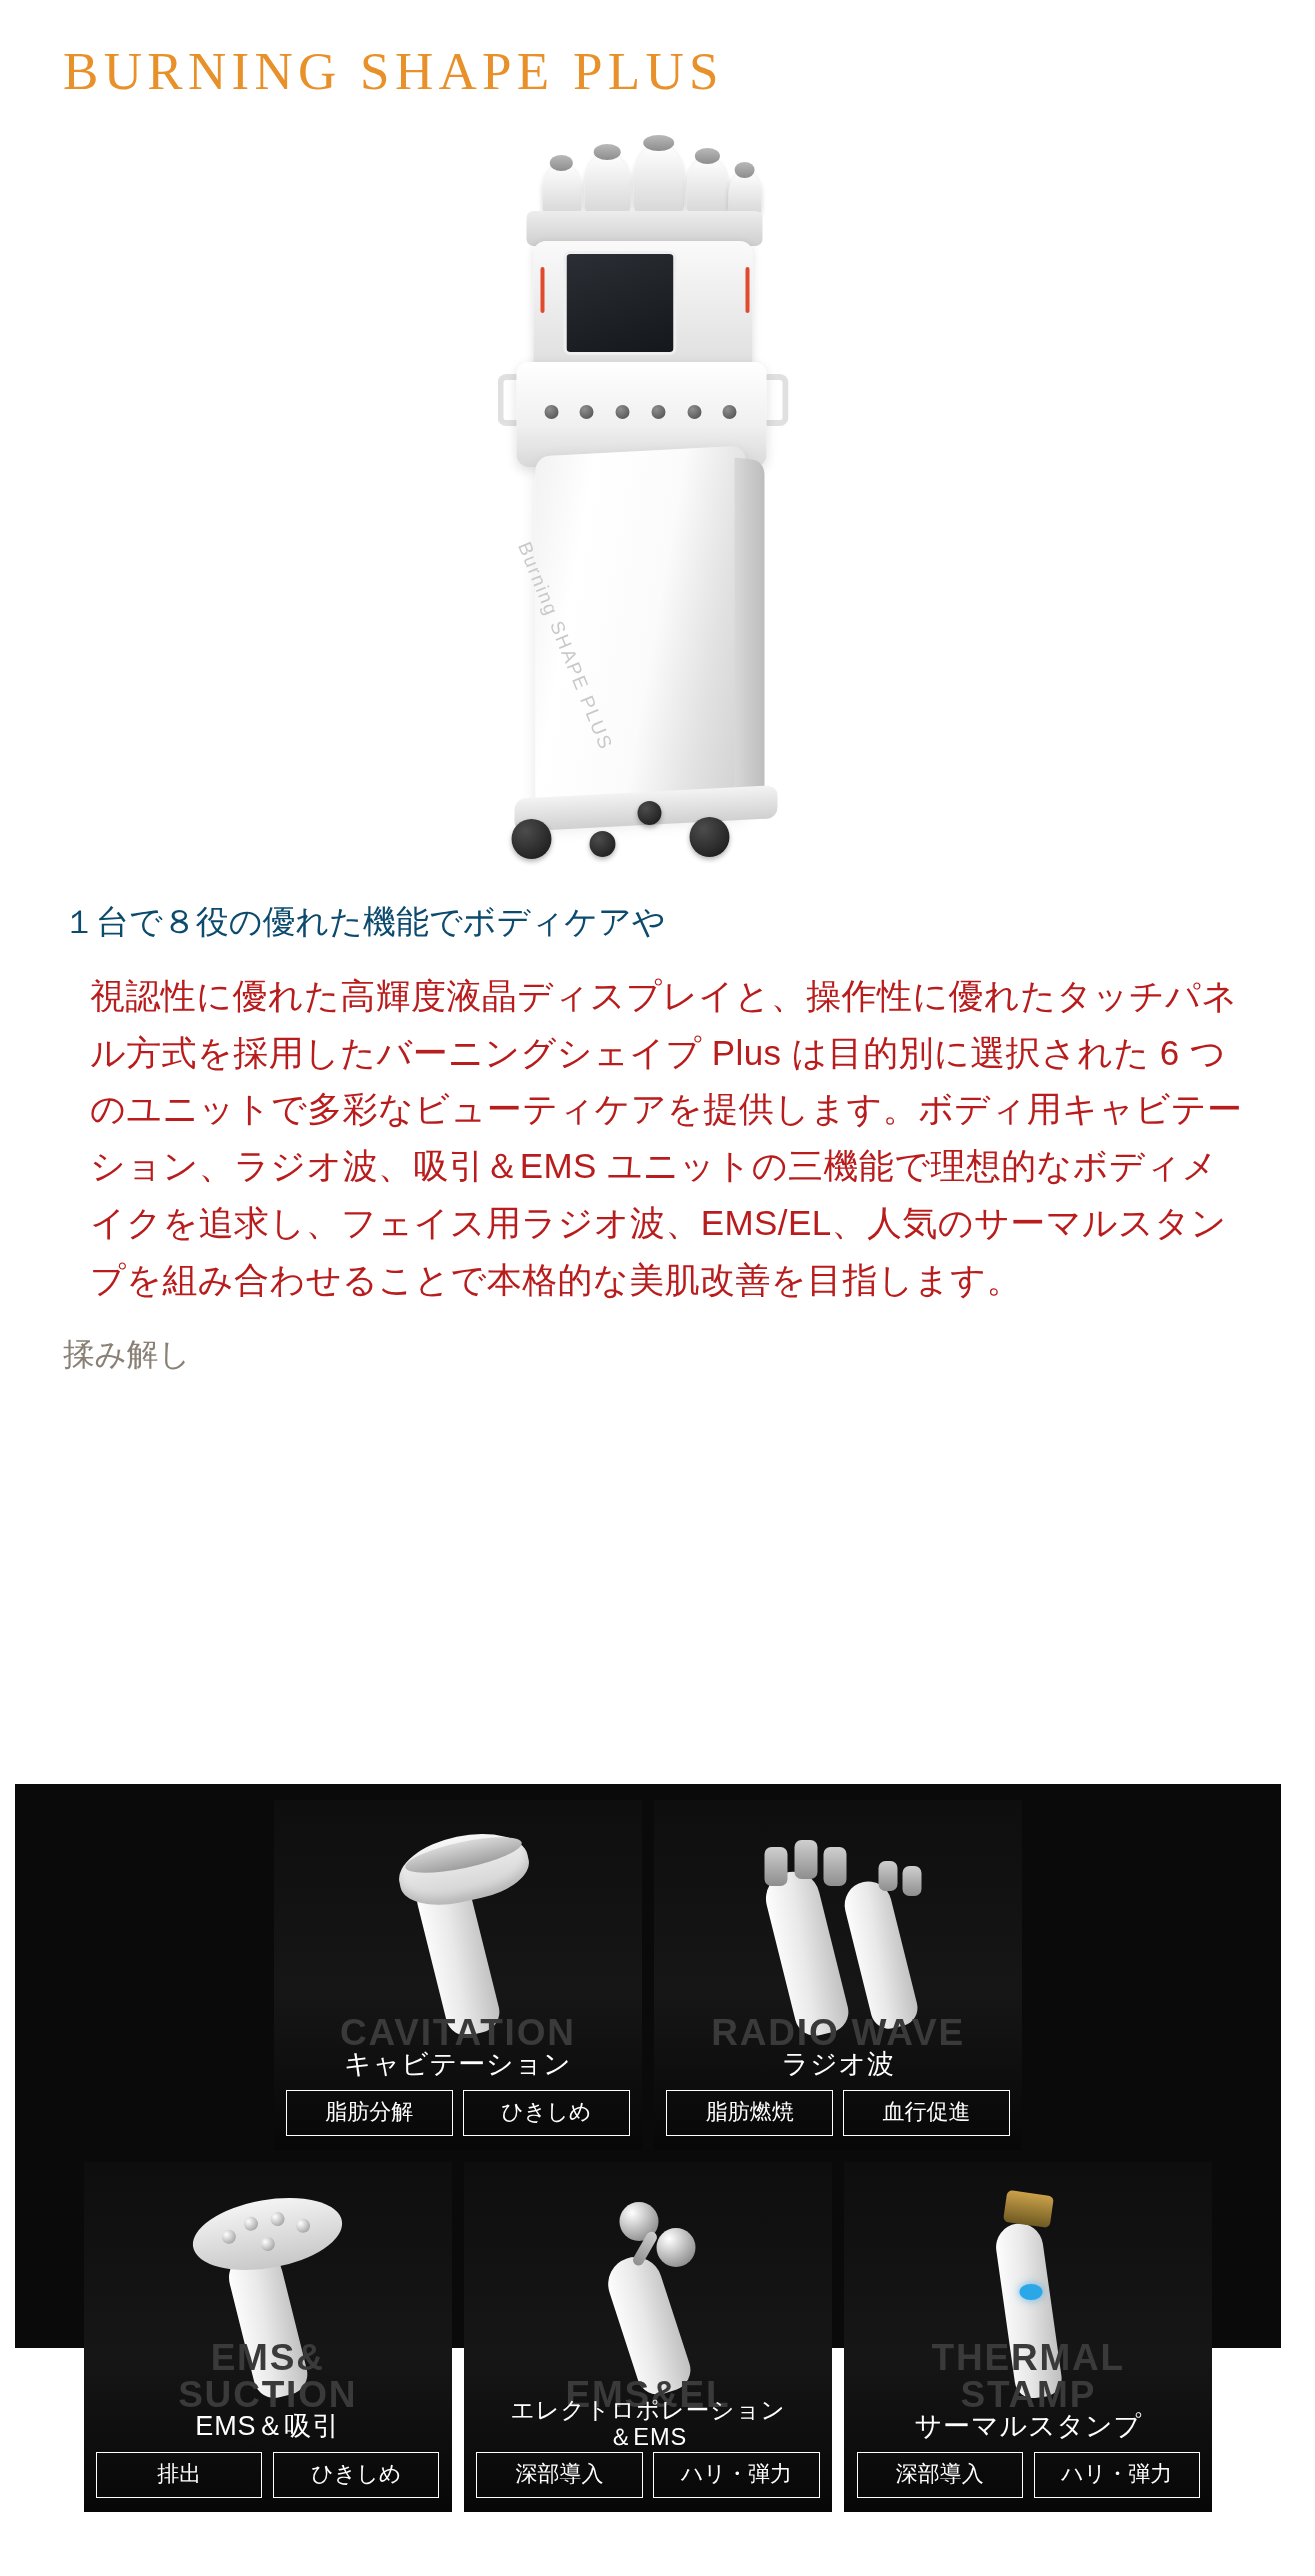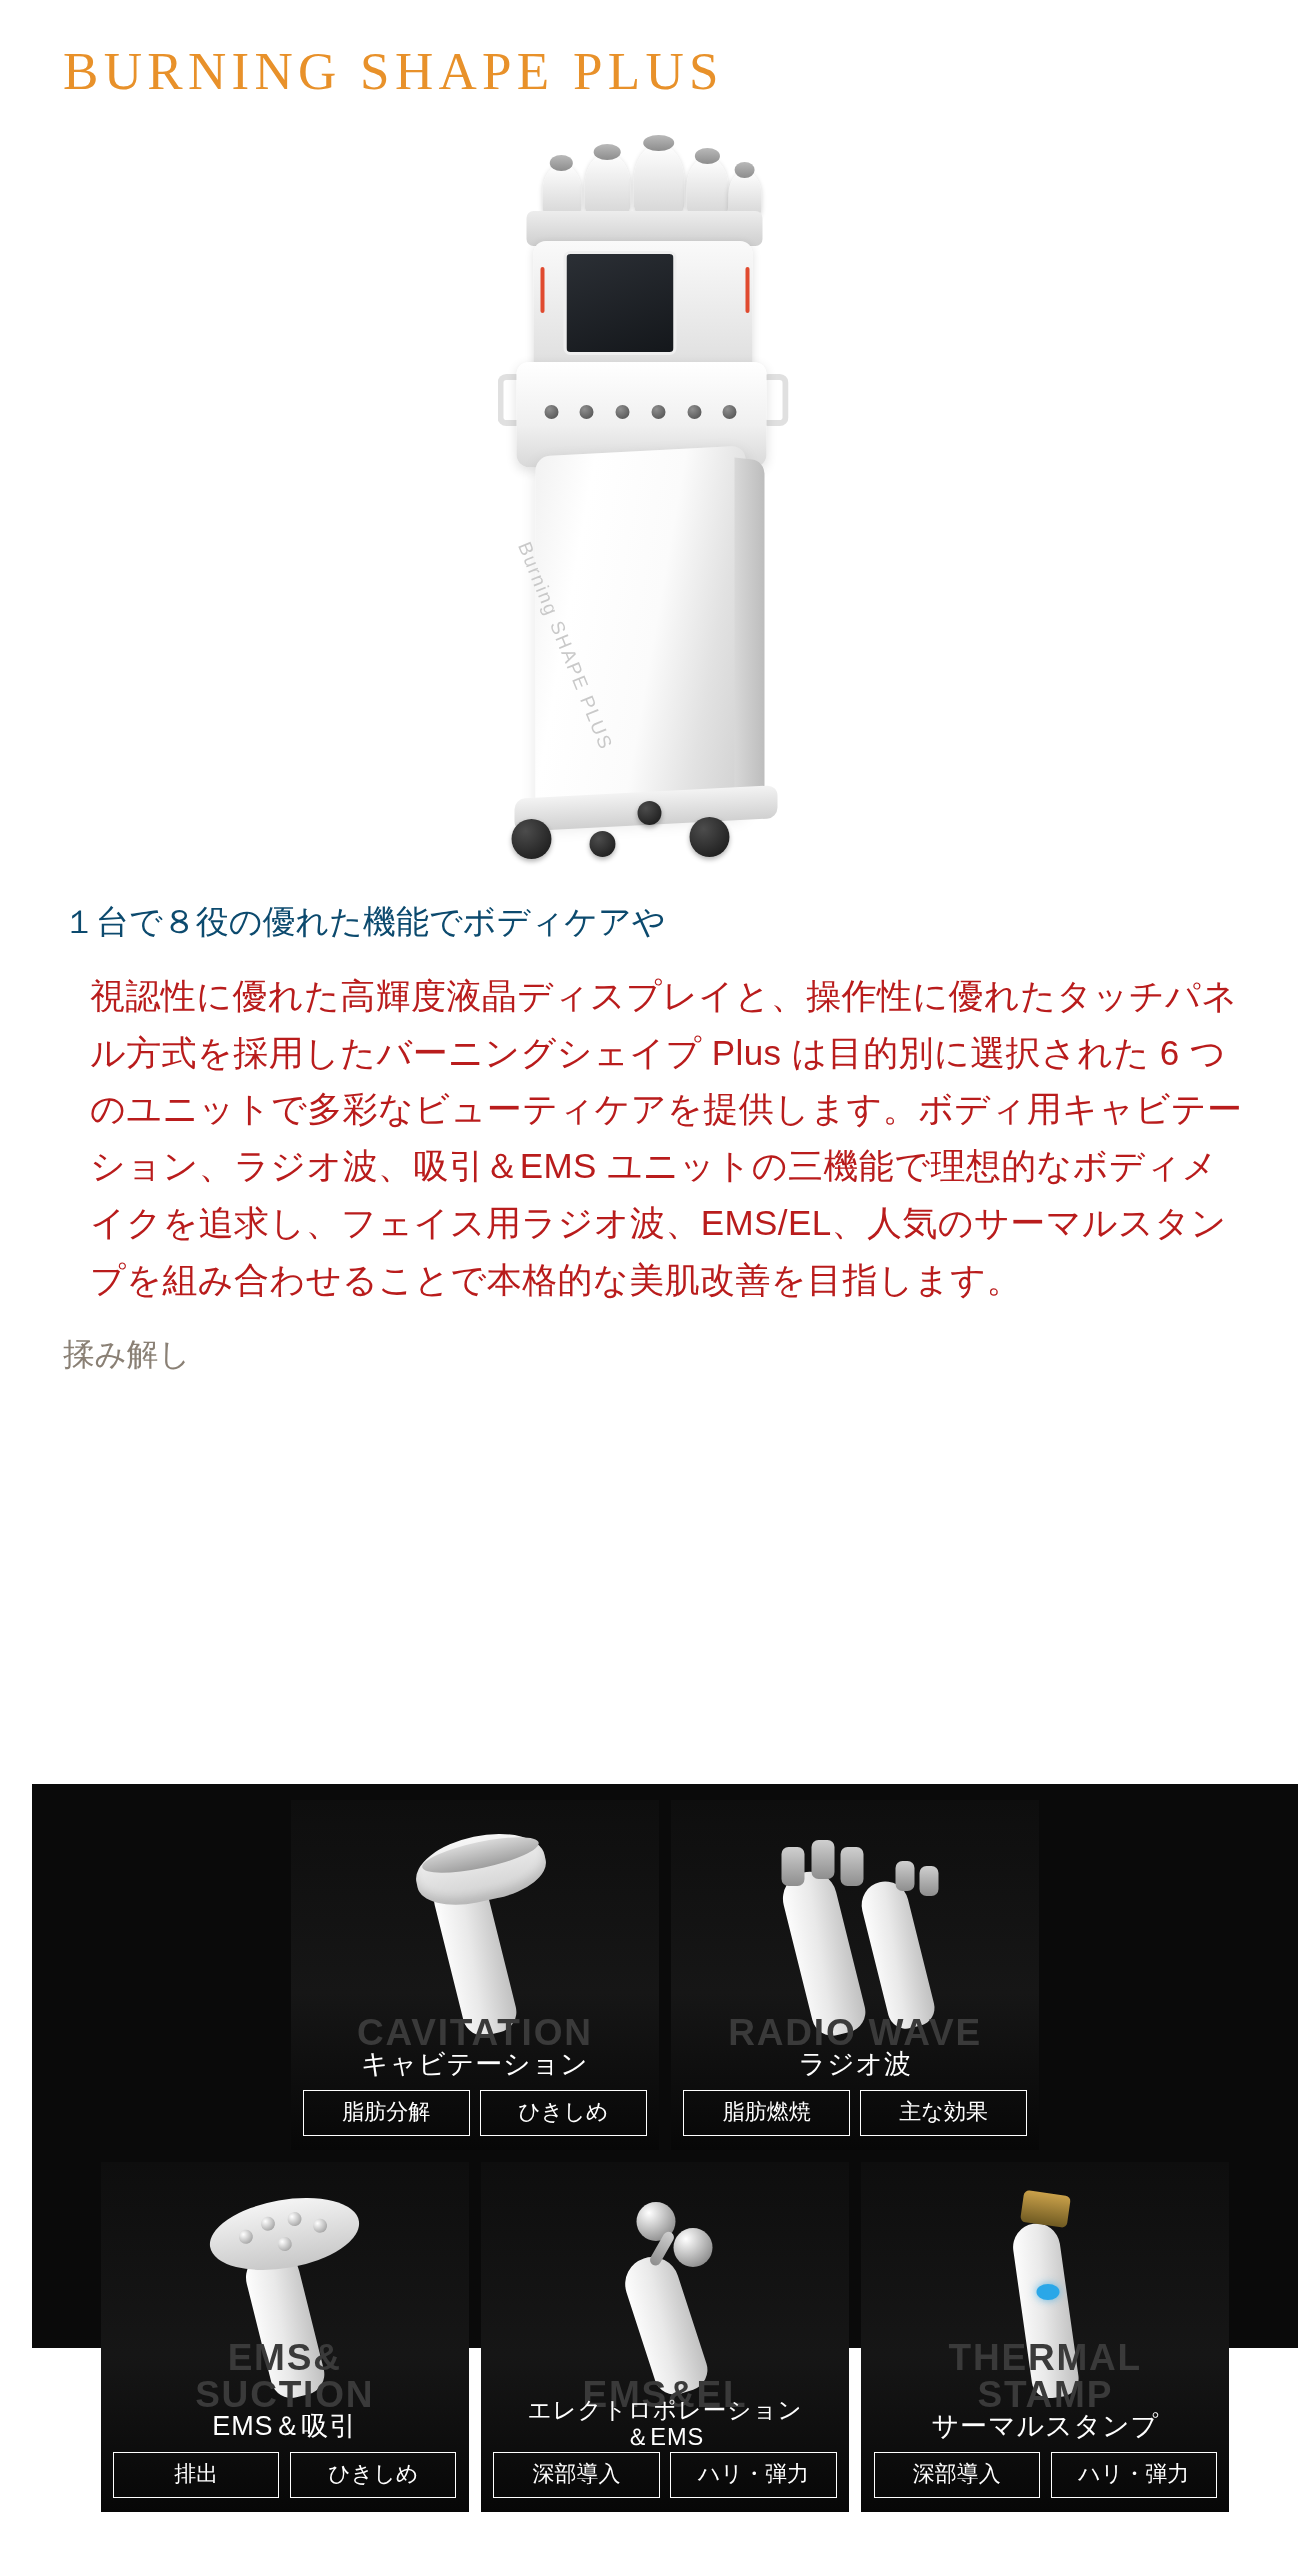--- a/index.html
+++ b/index.html
@@ -230,21 +230,21 @@
   .section-label {
     color: #8a8075;
     font-family: "Liberation Serif", serif;
     font-size: 31.5px;
     padding: 26px 0 0 63px;
   }
 
   
   .features {
     position: absolute;
-    left: 32px;
+    left: 15px;
     top: 1784px;
     width: 1266px;
     height: 564px;
     background: #0a0a0a;
     box-sizing: border-box;
     padding: 15.8px;
   }
   .row {
     display: flex;
     gap: 12.3px;
@@ -469,21 +469,21 @@
           <div class="pin" style="left:58px; top:21px;"></div>
           <div class="pin" style="left:88px; top:14px;"></div>
           <div class="pin" style="left:117px; top:21px;"></div>
           <div class="pin" style="left:172px; top:35px; width:19px; height:30px;"></div>
           <div class="pin" style="left:196px; top:40px; width:19px; height:30px;"></div>
         </div>
         <div class="ghost">RADIO WAVE</div>
         <div class="card-title">ラジオ波</div>
         <div class="tags">
           <div class="tag">脂肪燃焼</div>
-          <div class="tag">主な効果</div>
+          <div class="tag">血行促進</div>
         </div>
       </div>
 
     </div>
 
     <div class="row row2">
 
       <div class="card w3">
         <div class="hp">
           <div class="body" style="top:61px; height:149px;"></div>

